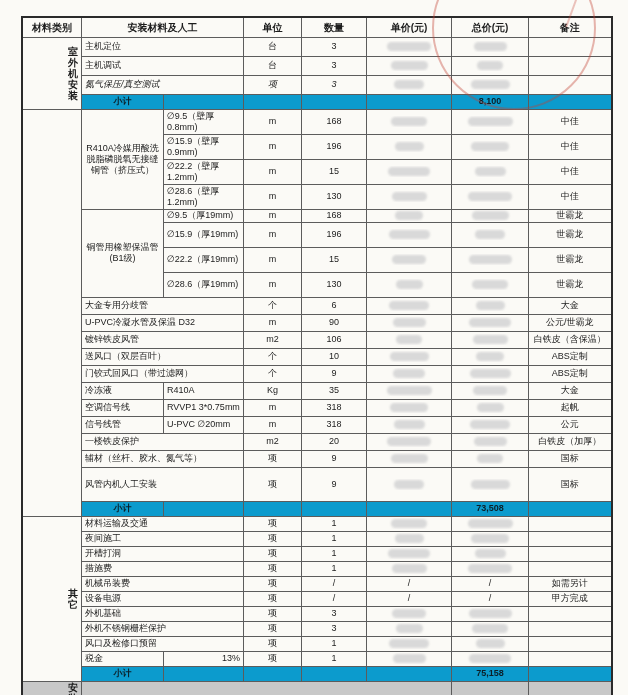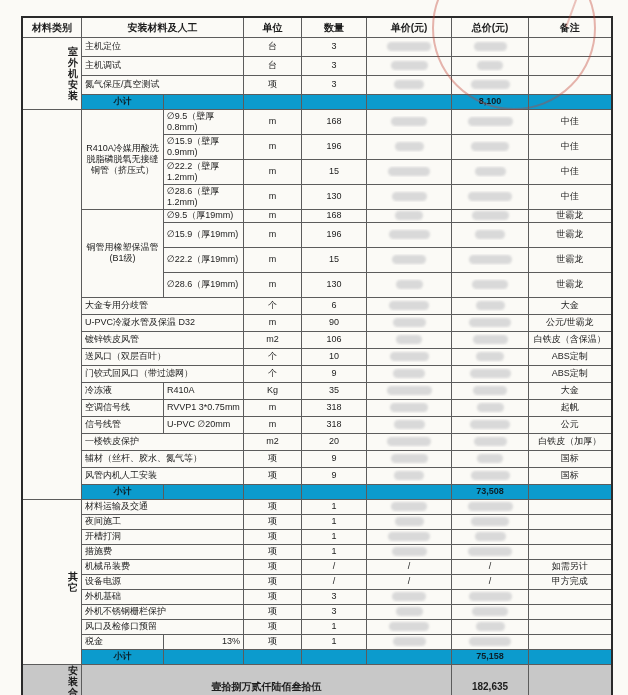--- a/index.html
+++ b/index.html
@@ -118,21 +118,21 @@
           <td>
             <div class="cb"><span class="blob" style="width: 37px;"></span></div>
           </td>
           <td>
             <div class="cb"><span class="blob" style="width: 26px;"></span></div>
           </td>
           <td>
             <div class="cb"></div>
           </td>
         </tr>
-        <tr style="height: 19px;">
+        <tr style="height: 19px; font-style: italic;">
           <td colspan="2" class="al">
             <div class="cb">氮气保压/真空测试</div>
           </td>
           <td>
             <div class="cb">项</div>
           </td>
           <td>
             <div class="cb">3</div>
           </td>
           <td>
@@ -537,21 +537,21 @@
           <td>
             <div class="cb"><span class="blob" style="width: 37px;"></span></div>
           </td>
           <td>
             <div class="cb"><span class="blob" style="width: 26px;"></span></div>
           </td>
           <td>
             <div class="cb">国标</div>
           </td>
         </tr>
-        <tr style="height: 17px;">
+        <tr style="height: 34px;">
           <td colspan="2" class="al">
             <div class="cb">风管内机人工安装</div>
           </td>
           <td>
             <div class="cb">项</div>
           </td>
           <td>
             <div class="cb">9</div>
           </td>
           <td>

